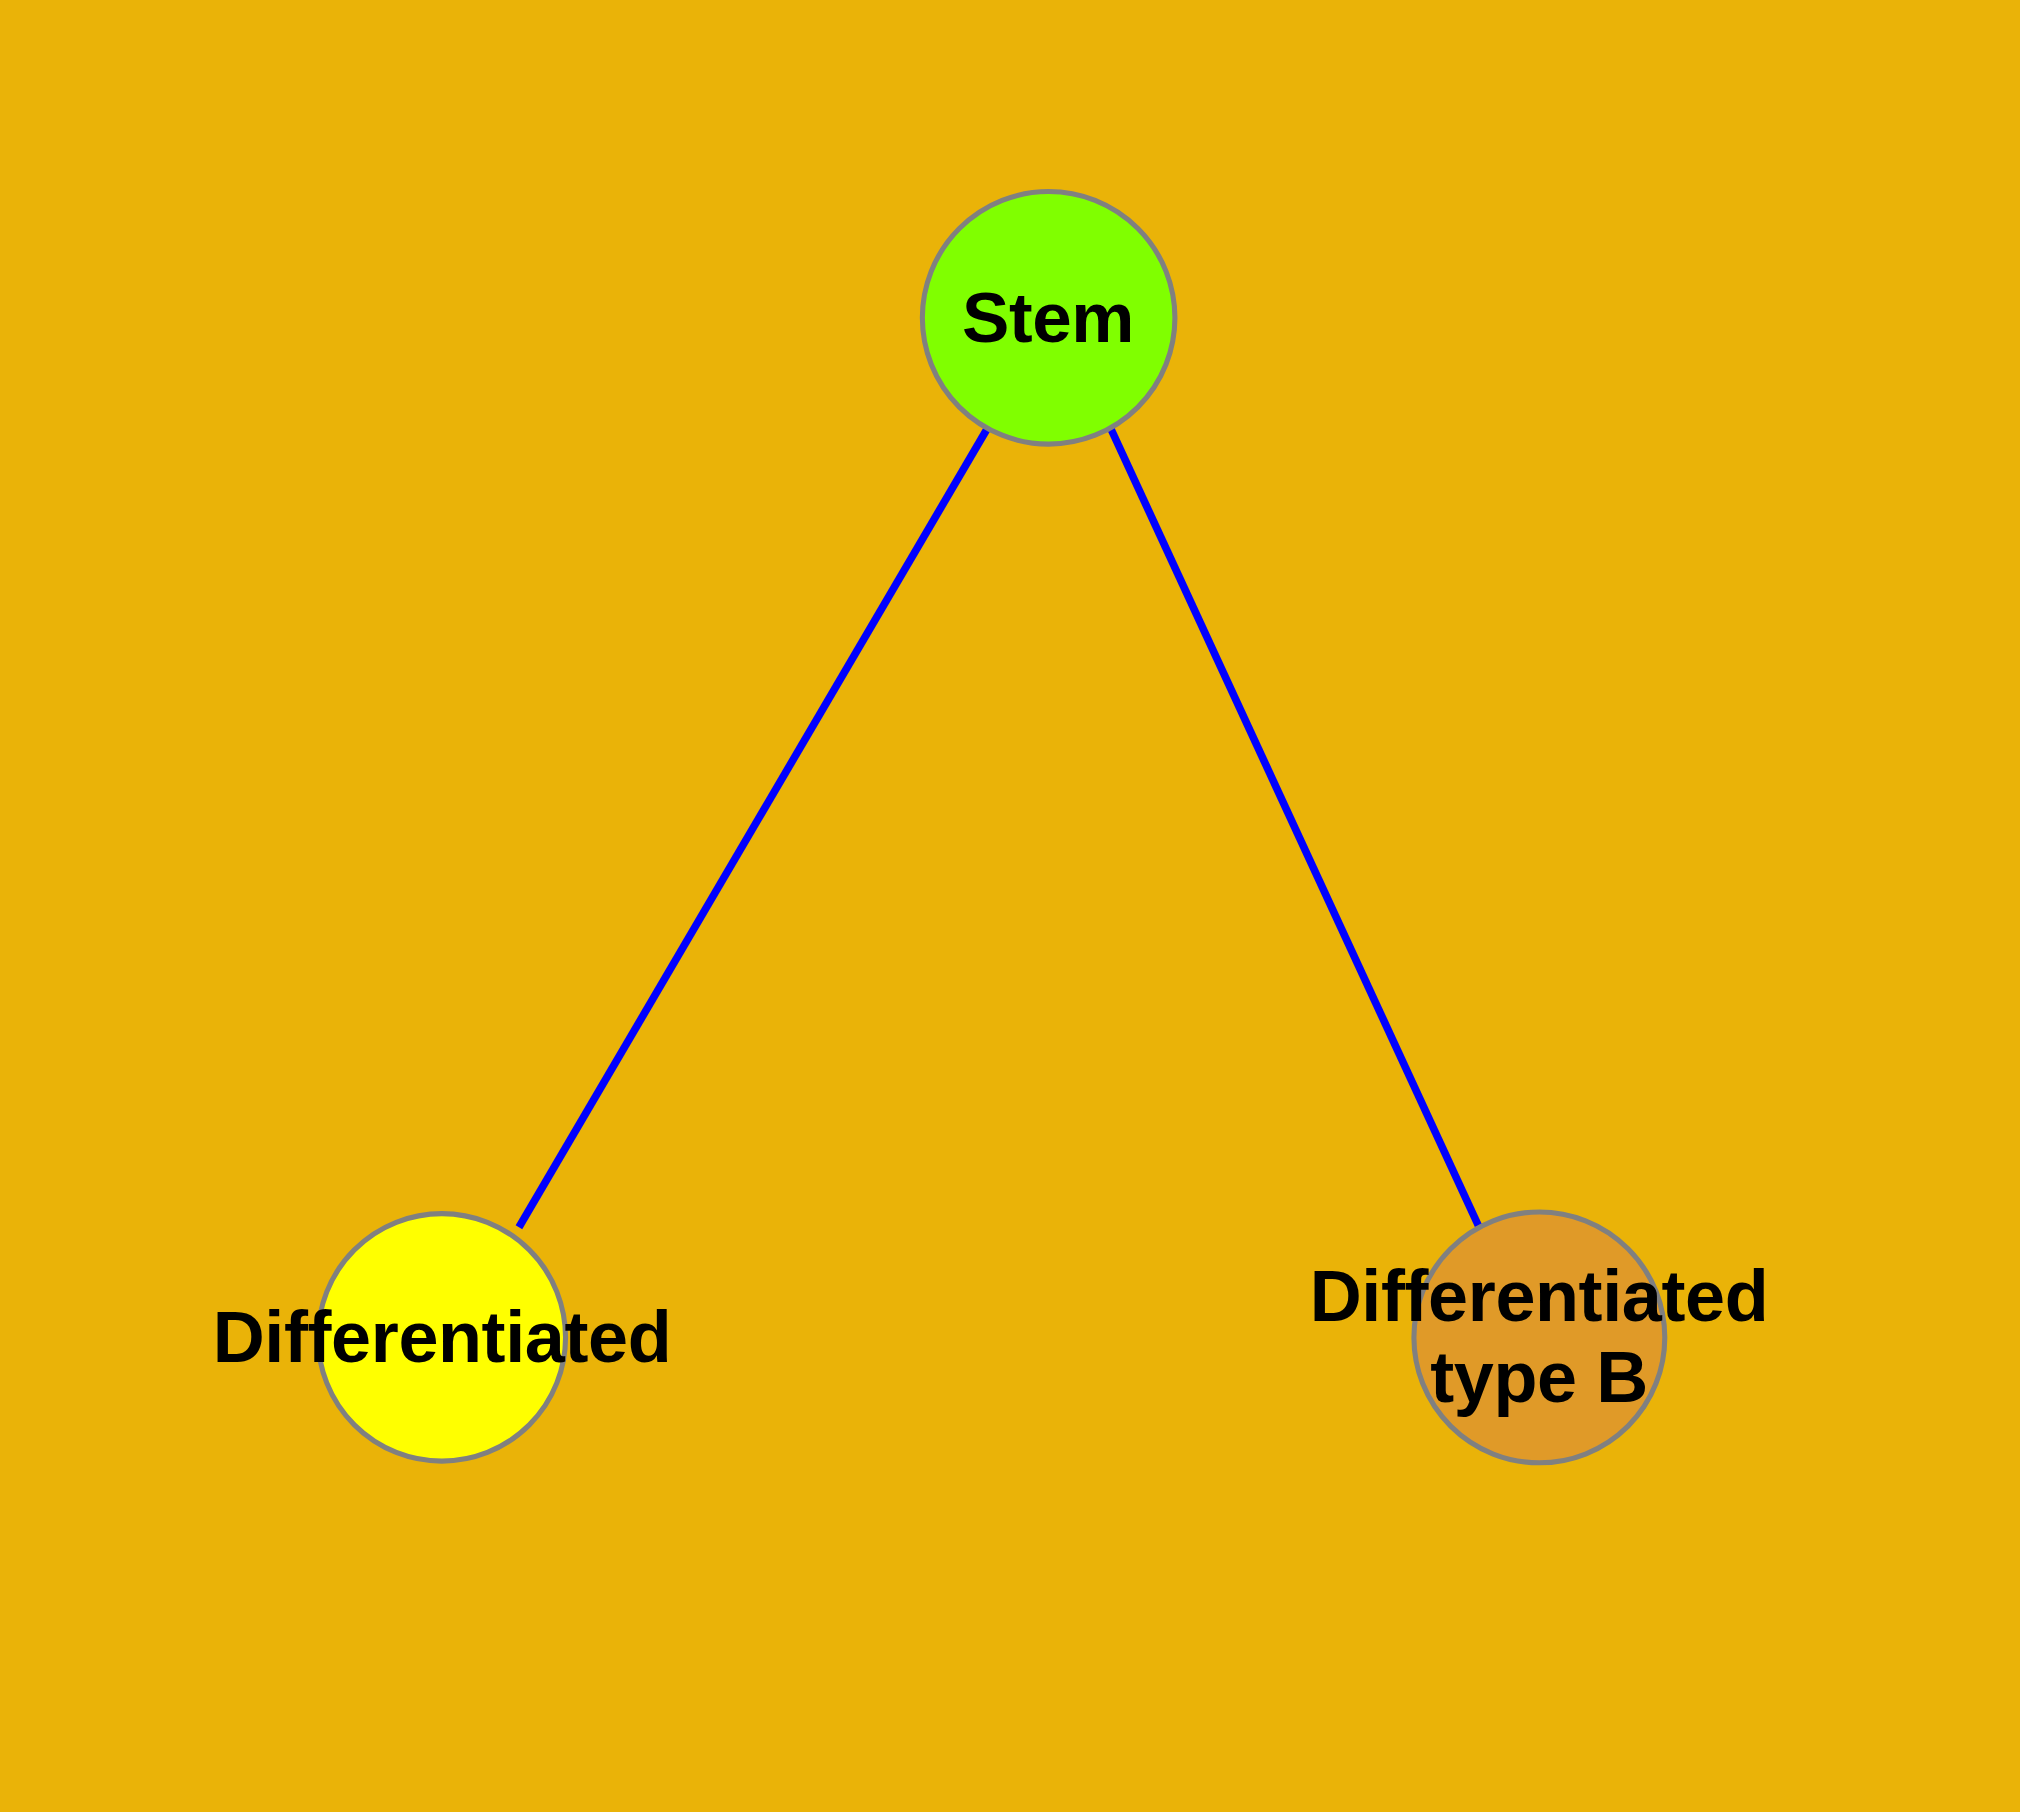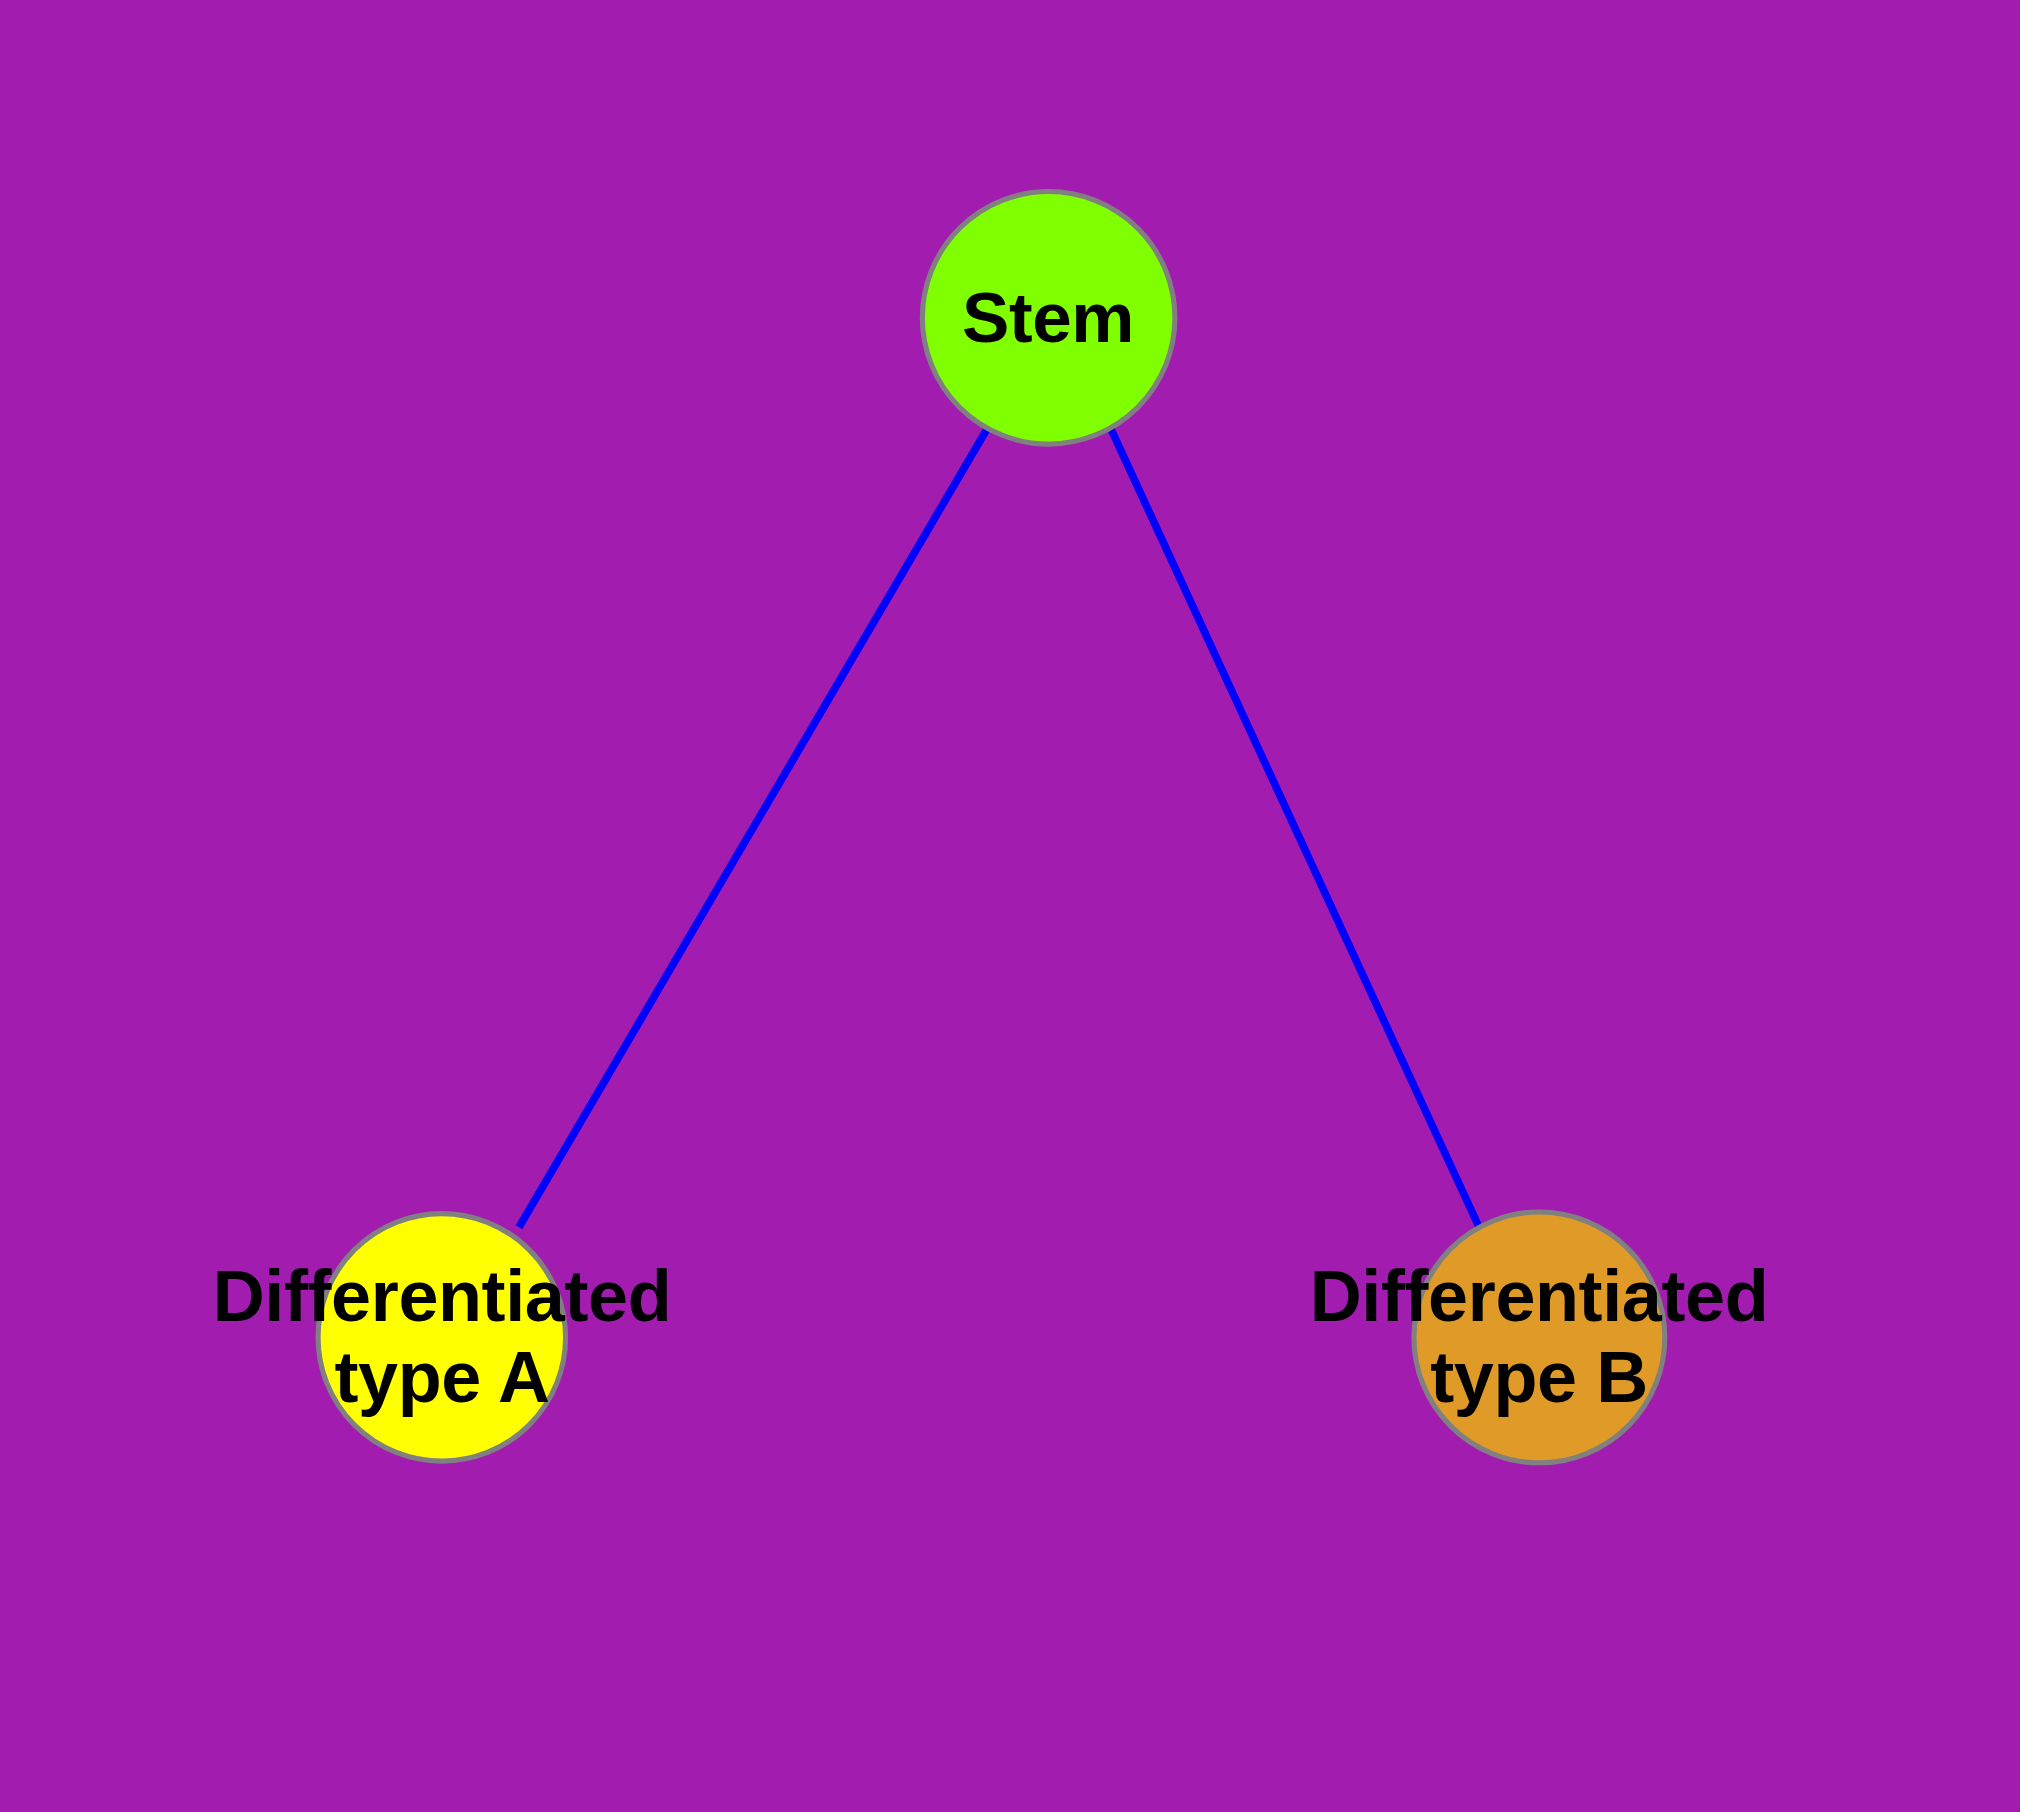--- a/index.html
+++ b/index.html
@@ -37,41 +37,40 @@
     pointer-events: none;
     transform: translate(-50%, -50%);
   }
   .node-label .lbl-line { display: block; }
   .label-root   { font-size: 71px; }
   .label-leaf   { font-size: 72px; }
 </style>
 </head>
 <body>
 
-<div id="canvas" style="background: #a21caf;">
+<div id="canvas" style="background: #eab308;">
 
   <svg id="graph-svg" viewBox="0 0 2384 2138">
     <g>
       <line x1="1165" y1="505" x2="612" y2="1448" stroke="#0000ff" stroke-width="9" stroke-linecap="butt"></line>
       <line x1="1310" y1="505" x2="1744" y2="1446" stroke="#0000ff" stroke-width="9" stroke-linecap="butt"></line>
     </g>
     <g>
       <circle cx="1237" cy="375" r="149" fill="#80ff00" stroke="#808080" stroke-width="6"></circle>
       <circle cx="521" cy="1578" r="146" fill="#ffff00" stroke="#808080" stroke-width="6"></circle>
       <circle cx="1816" cy="1578" r="148" fill="#e09a28" stroke="#808080" stroke-width="6"></circle>
     </g>
   </svg>
 
   <div class="node-label label-root" style="left: 1048px; top: 318px; color: rgb(0, 0, 0);">
     <span class="lbl-line">Stem</span>
   </div>
 
   <div class="node-label label-leaf" style="left: 442px; top: 1337px; color: rgb(0, 0, 0);">
     <span class="lbl-line">Differentiated</span>
-    <span class="lbl-line">type A</span>
   </div>
 
   <div class="node-label label-leaf" style="left: 1539px; top: 1337px; color: rgb(0, 0, 0);">
     <span class="lbl-line">Differentiated</span>
     <span class="lbl-line">type B</span>
   </div>
 
 </div>
 
 

